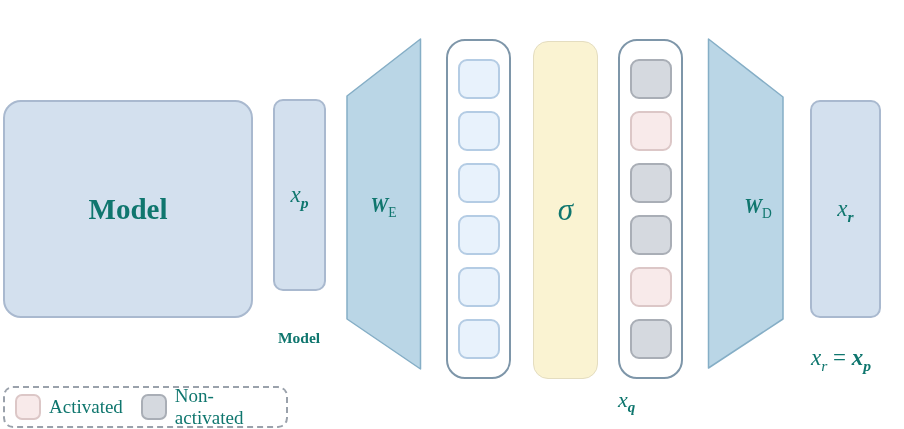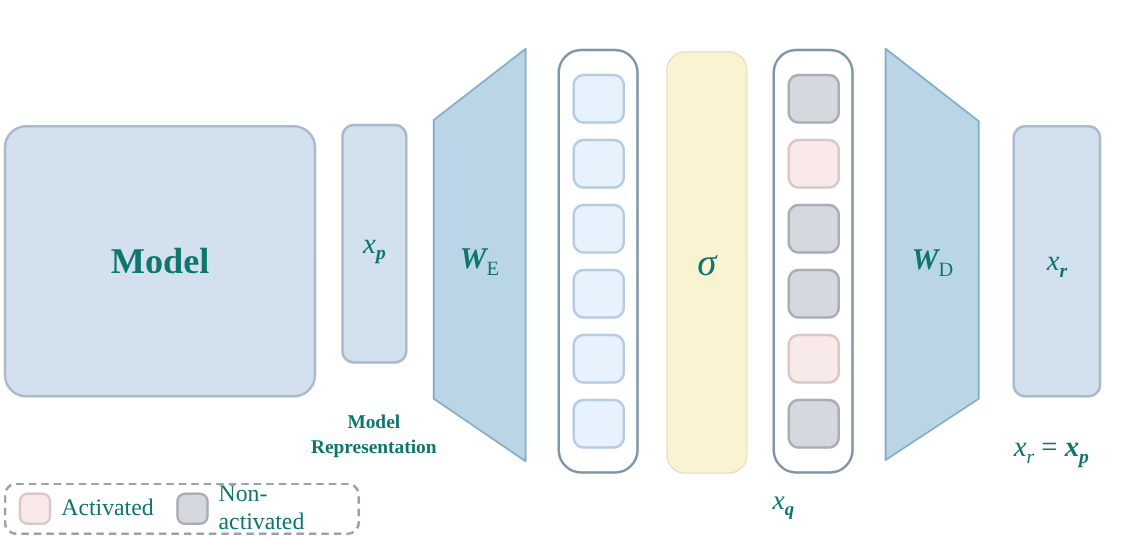--- a/index.html
+++ b/index.html
@@ -19,21 +19,21 @@
   .bar-math{font-size:23px;}
   
   .it{font-style:italic;}
   .bi{font-style:italic;font-weight:bold;}
   .rm{font-style:normal;font-weight:normal;}
   sub{font-size:0.68em;line-height:0;}
   
   .trap-svg{position:absolute;overflow:visible;}
   .trap-label{
     position:absolute;display:flex;align-items:flex-end;justify-content:center;
-    font-size:24px;
+    font-size:20px;
   }
   
   .cell-container{
     position:absolute;width:65px;height:340px;box-sizing:border-box;background:#ffffff;
     border:2.5px solid var(--container-border);border-radius:19px;
     display:flex;flex-direction:column;align-items:center;justify-content:space-evenly;
     padding:6px 0;
   }
   .latent-container{left:446px;top:27px;}
   .xq-container{left:618px;top:27px;}
@@ -76,21 +76,20 @@
   <div class="blue-box model-box">
     <span class="lbl">Model</span>
   </div>
 
   <div class="blue-box xp-bar">
     <span class="bar-math"><span class="it">x</span><sub class="bi">p</sub></span>
   </div>
 
   <div class="caption">
     <div>Model</div>
-    <div>Representation</div>
   </div>
 
   <svg class="trap-svg" style="left:345px;top:26px;" width="77" height="333" viewBox="0 0 77 333">
     <polygon points="2,58 75.5,1 75.5,331 2,281" style="fill:var(--trap-fill);stroke:var(--trap-border);stroke-width:1.5;stroke-linejoin:round;"></polygon>
   </svg>
   <div class="trap-label" style="left:345px;top:182px;width:77px;">
     <span><span class="bi">W</span><sub class="rm">E</sub></span>
   </div>
 
   <div class="cell-container latent-container">
@@ -114,21 +113,21 @@
       <div class="cell activated"></div>
       <div class="cell non-activated"></div>
     </div>
   <div class="xq-label">
     <span class="it">x</span><sub class="bi">q</sub>
   </div>
 
   <svg class="trap-svg" style="left:707px;top:26px;" width="78" height="331" viewBox="0 0 78 331">
     <polygon points="1.5,1 76,59 76,281 1.5,330" style="fill:var(--trap-fill);stroke:var(--trap-border);stroke-width:1.5;stroke-linejoin:round;"></polygon>
   </svg>
-  <div class="trap-label" style="left:707px;top:183px;width:78px;">
+  <div class="trap-label" style="left:707px;top:183px;width:78px;padding-left:12px;">
     <span><span class="bi">W</span><sub class="rm">D</sub></span>
   </div>
 
   <div class="blue-box xr-bar">
     <span class="bar-math"><span class="it">x</span><sub class="bi">r</sub></span>
   </div>
 
   <div class="equation">
     <span class="it">x</span><sub class="it">r</sub>
     <span class="rm">=</span>

